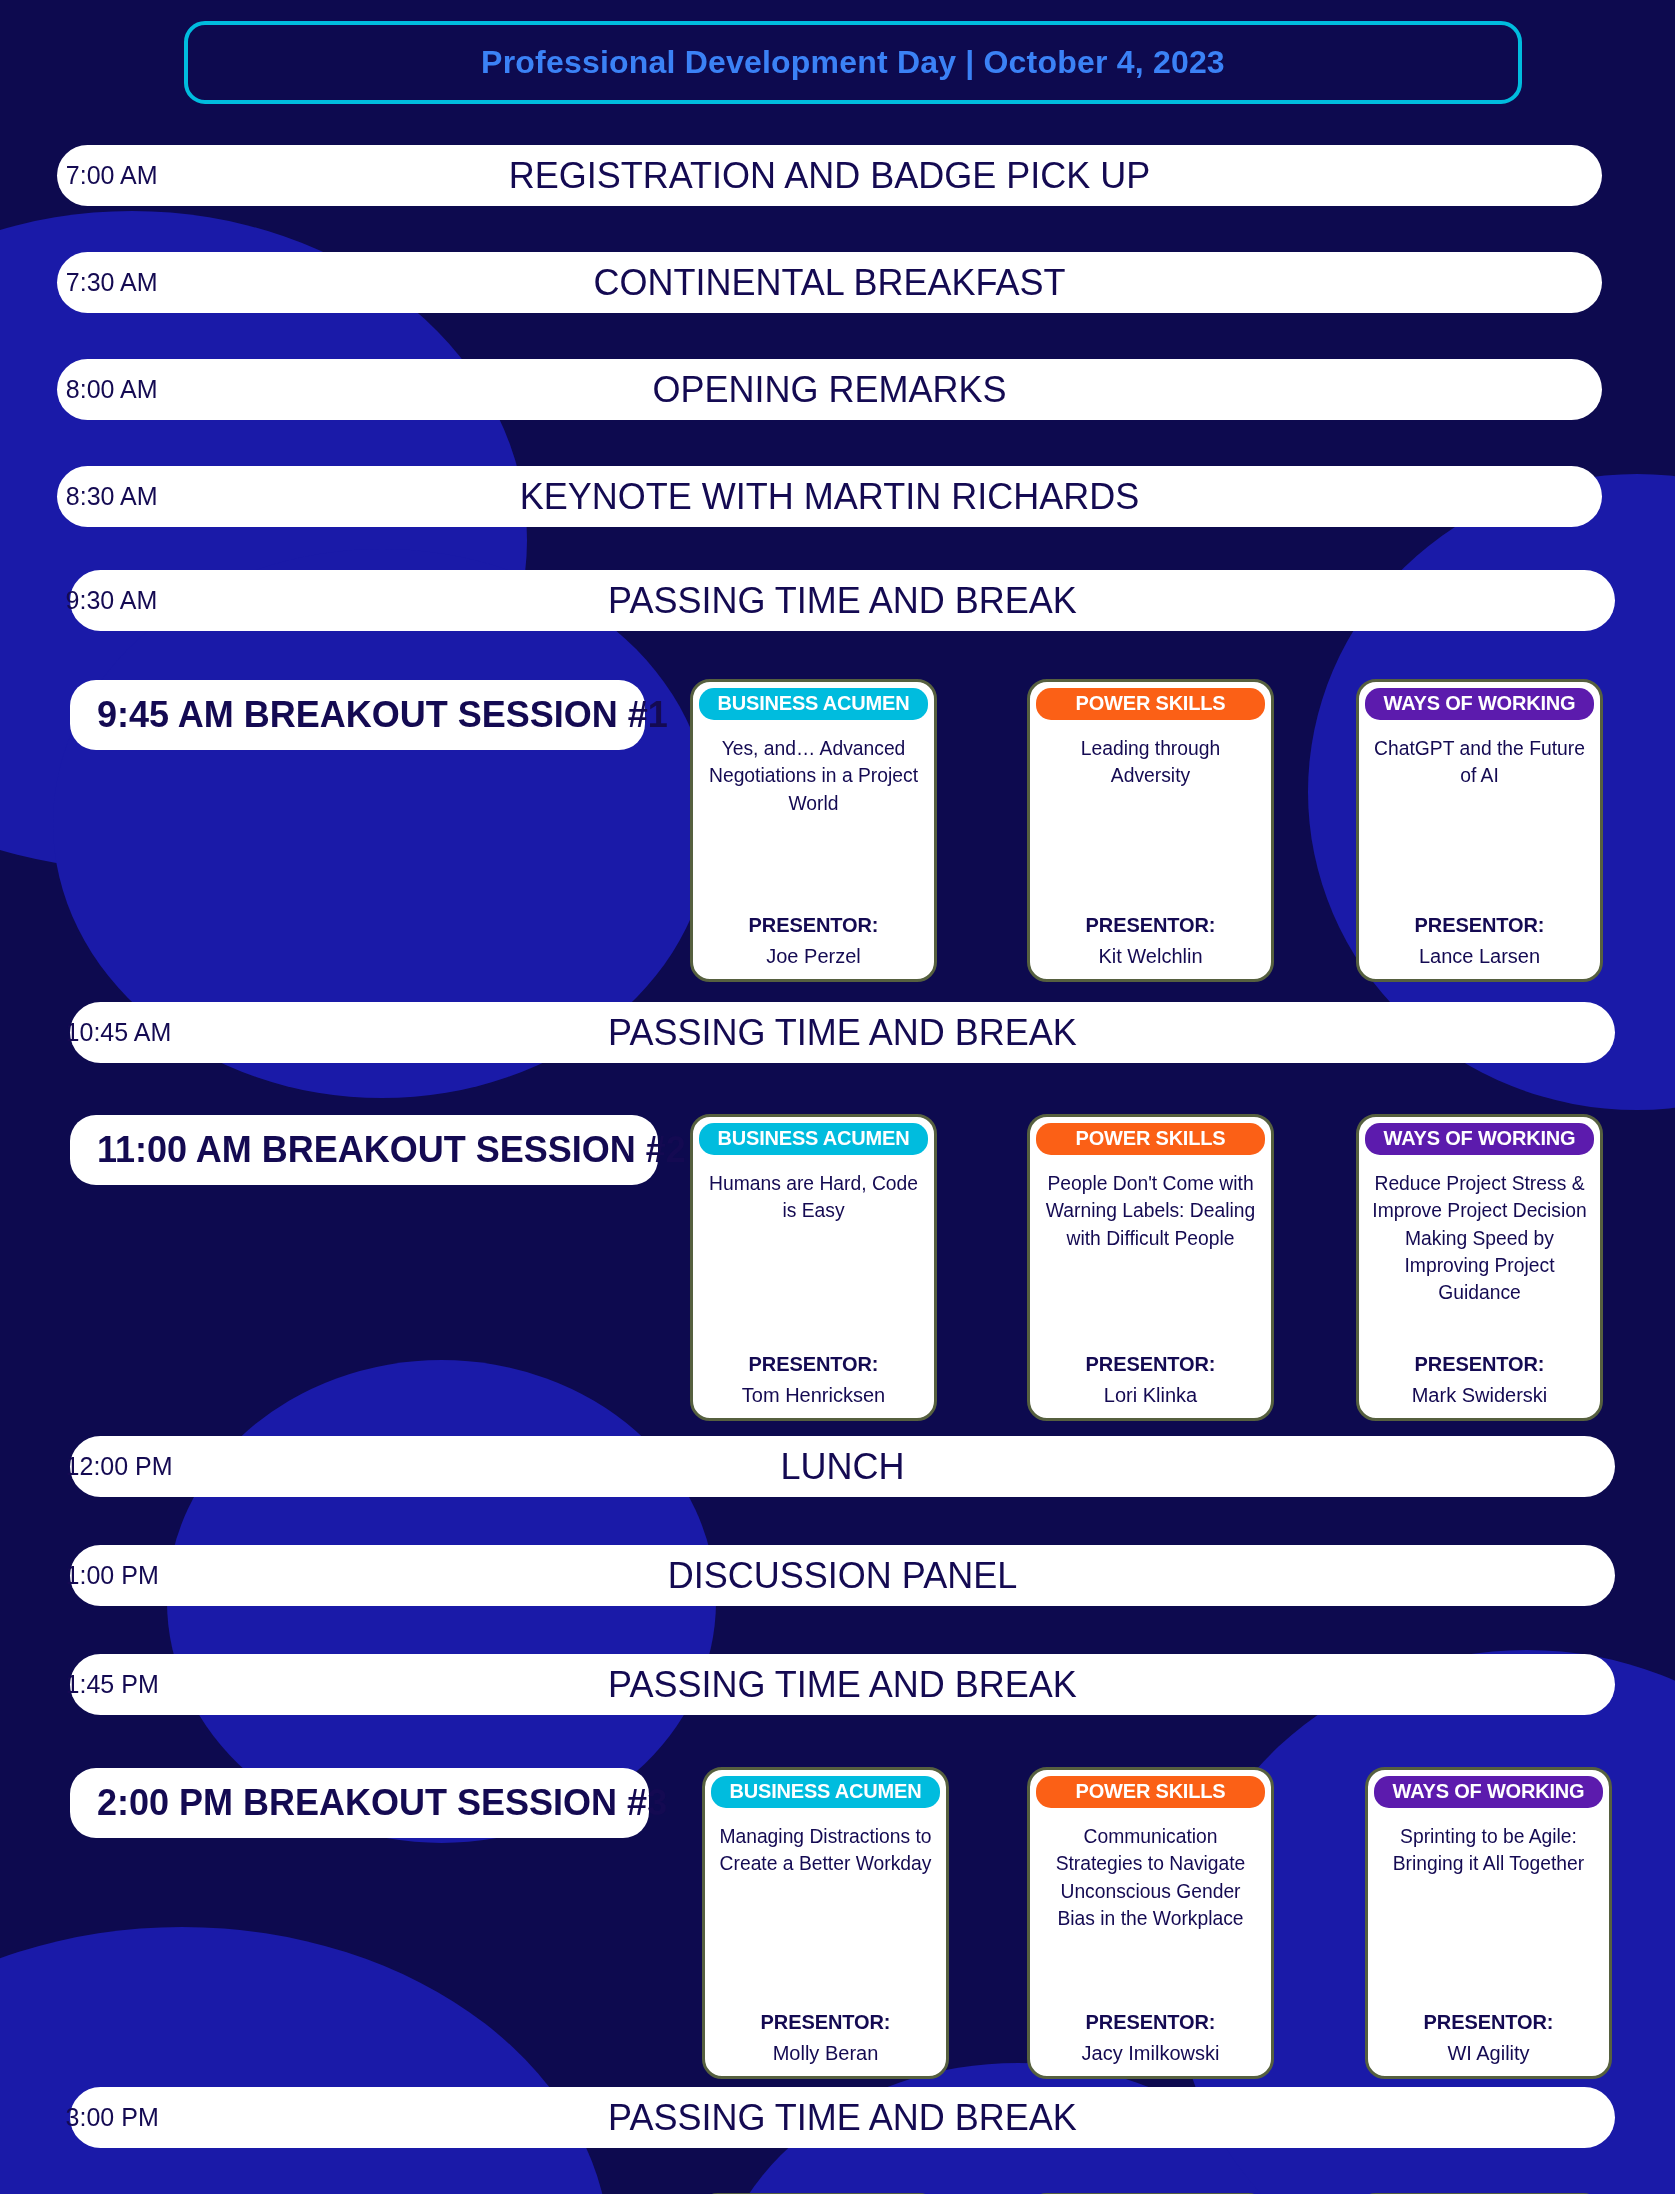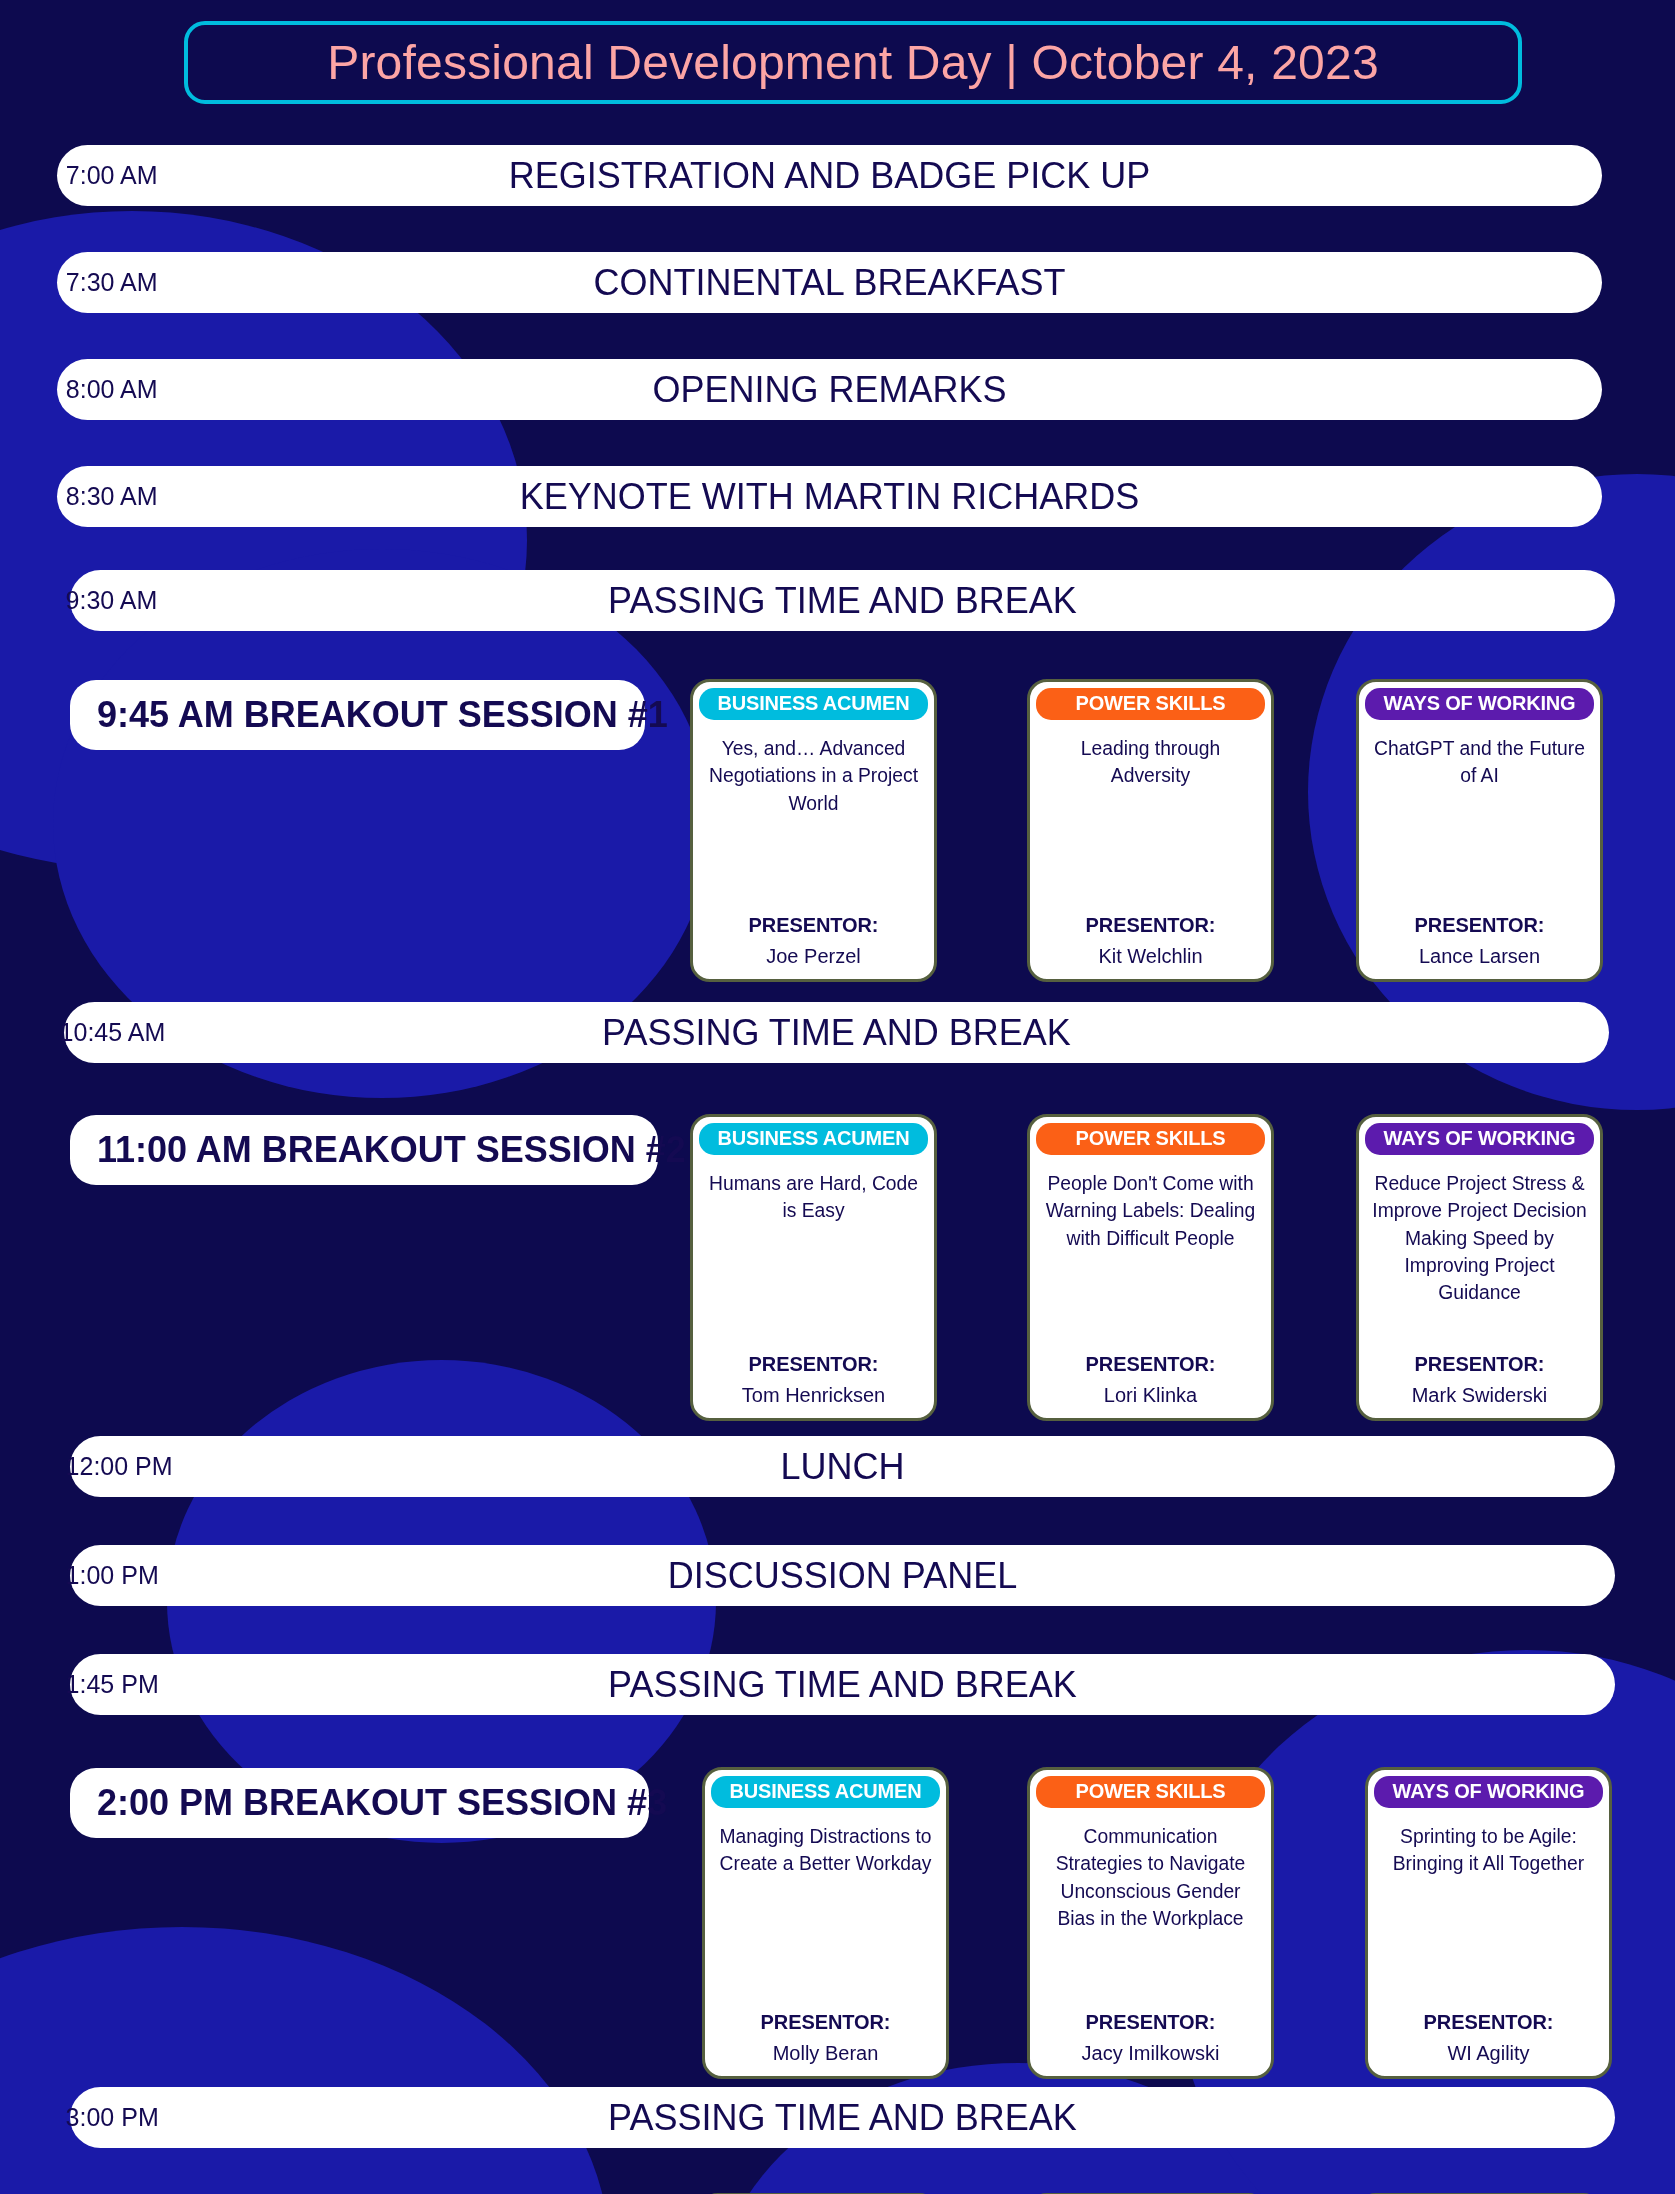--- a/index.html
+++ b/index.html
@@ -51,23 +51,23 @@
     width: 1338px;
     height: 83px;
     box-sizing: border-box;
     border: 4px solid #00bcde;
     border-radius: 21px;
     display: flex;
     align-items: center;
     justify-content: center;
   }
   .title-text {
-    color: #fca5a5;
-    font-size: 48px;
-    font-weight: 400;
+    color: #3b82f6;
+    font-size: 32px;
+    font-weight: 700;
     letter-spacing: 0.2px;
     white-space: nowrap;
   }
 
   
   .agenda-row {
     position: absolute;
     background: #ffffff;
     border-radius: 31px;
     display: flex;
@@ -197,21 +197,21 @@
           <div class="row-desc">OPENING REMARKS</div>
         </div>
         <div class="agenda-row" style="left: 57px; top: 466px; width: 1545px; height: 61px;">
           <div class="row-time" style="margin-left: 8.8px;">8:30 AM</div>
           <div class="row-desc">KEYNOTE WITH MARTIN RICHARDS</div>
         </div>
         <div class="agenda-row" style="left: 70px; top: 570px; width: 1545px; height: 61px;">
           <div class="row-time" style="margin-left: -4.4px;">9:30 AM</div>
           <div class="row-desc">PASSING TIME AND BREAK</div>
         </div>
-        <div class="agenda-row" style="left: 64px; top: 1002px; width: 1545px; height: 61px;">
+        <div class="agenda-row" style="left: 70px; top: 1002px; width: 1545px; height: 61px;">
           <div class="row-time" style="margin-left: -4.4px;">10:45 AM</div>
           <div class="row-desc">PASSING TIME AND BREAK</div>
         </div>
         <div class="agenda-row" style="left: 70px; top: 1436px; width: 1545px; height: 61px;">
           <div class="row-time" style="margin-left: -4.4px;">12:00 PM</div>
           <div class="row-desc">LUNCH</div>
         </div>
         <div class="agenda-row" style="left: 70px; top: 1545px; width: 1545px; height: 61px;">
           <div class="row-time" style="margin-left: -4.4px;">1:00 PM</div>
           <div class="row-desc">DISCUSSION PANEL</div>

